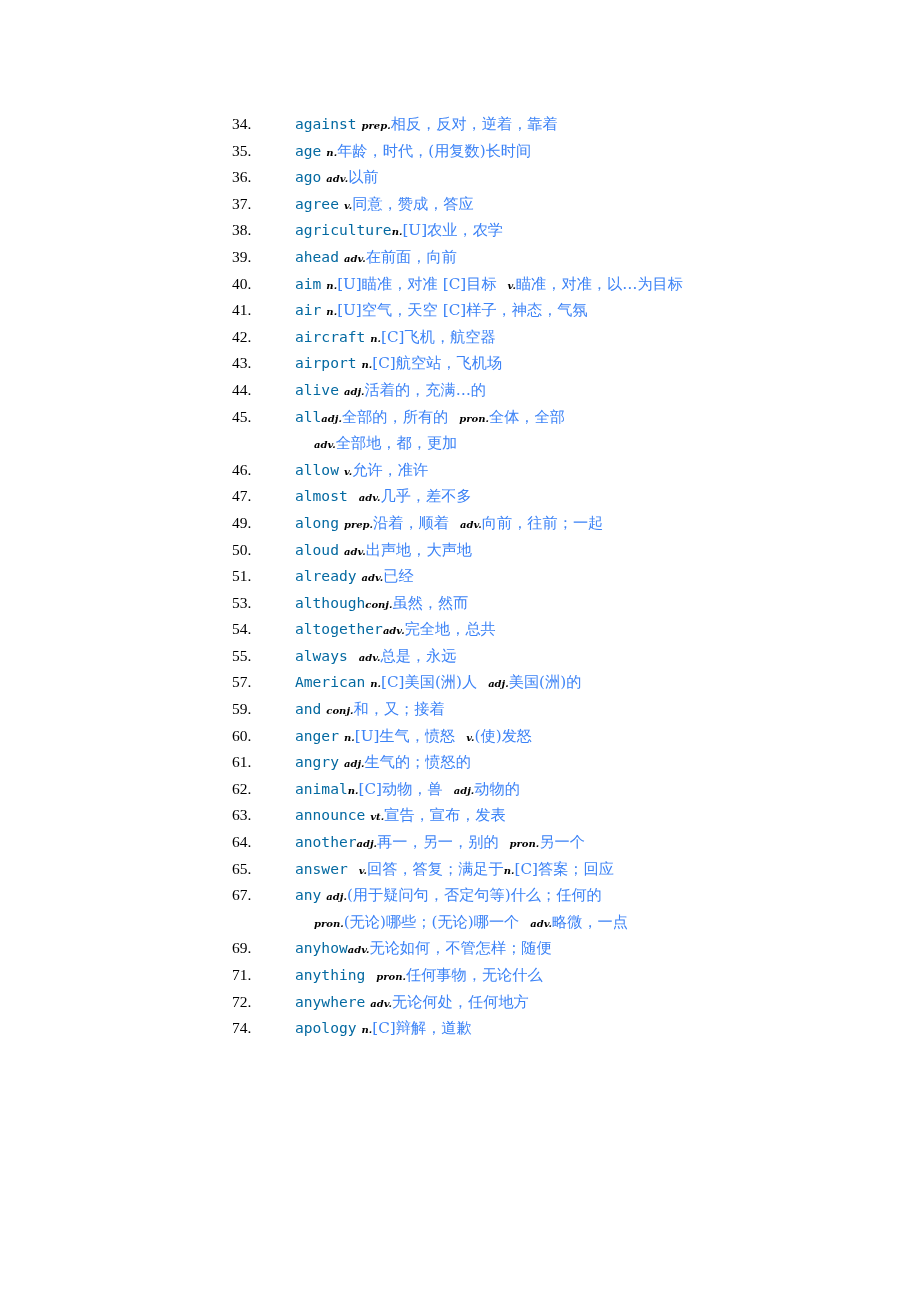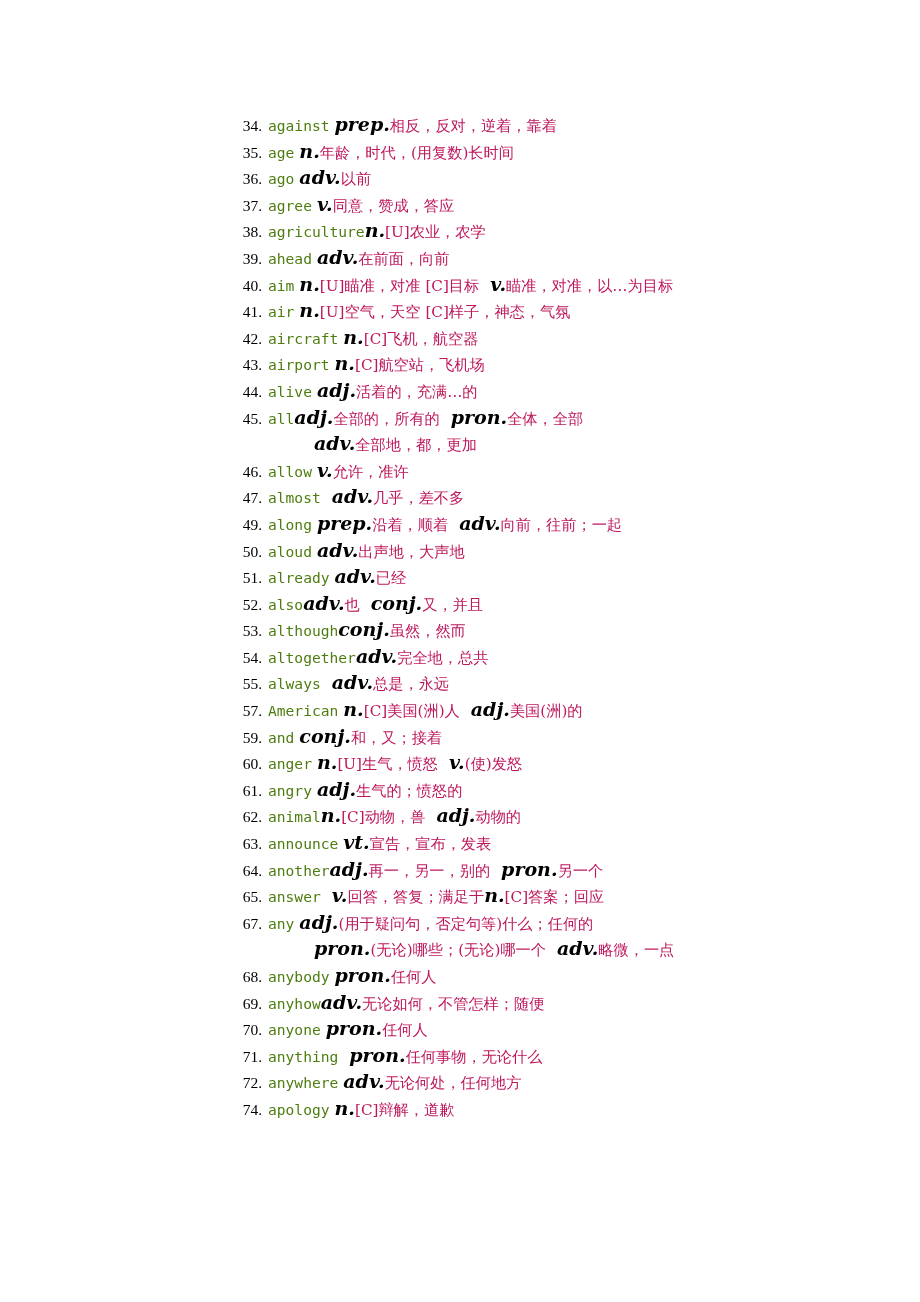--- a/index.html
+++ b/index.html
@@ -39,21 +39,21 @@
 
   .entry-line {
     display: block;
     line-height: 24.6px;
     white-space: nowrap;
   }
 
   .num {
     display: inline-block;
     width: 30px;
-    text-align: right;
+    text-align: left;
     font-family: "Liberation Serif", "DejaVu Serif", serif;
     font-size: 15.5px;
     color: #000000;
     vertical-align: baseline;
   }
 
   .num::after {
     content: ".";
   }
 
@@ -63,42 +63,43 @@
     vertical-align: baseline;
   }
 
   .cont-line .entry-body {
     margin-left: 52px;
   }
 
   .word {
     font-family: "DejaVu Sans Mono", "Liberation Mono", monospace;
     font-size: 14.6px;
-    color: #4d7c0f;
+    color: #0369a1;
     letter-spacing: 0px;
+    margin-left: 27px;
   }
 
   .slash {
     font-family: "DejaVu Sans Mono", "Liberation Mono", monospace;
     font-size: 14.6px;
     color: #2222cc;
   }
 
   .pos {
     font-family: "DejaVu Serif", "Liberation Serif", serif;
     font-style: italic;
     font-weight: bold;
-    font-size: 19px;
+    font-size: 10px;
     color: #000000;
   }
 
   .def {
     font-family: "DejaVu Serif", "Liberation Serif", serif;
     font-size: 15.2px;
-    color: #be185d;
+    color: #3b82f6;
   }
 
   .sp {
     display: inline-block;
     width: 5px;
   }
   .sp-wide {
     display: inline-block;
     width: 11px;
   }
@@ -154,23 +155,20 @@
       <div class="entry">
         <div class="entry-line"><span class="num">49</span><span class="entry-body"><span class="word">along</span><span class="sp"></span><span class="pos">prep.</span><span class="def">沿着，顺着</span><span class="sp-wide"></span><span class="pos">adv.</span><span class="def">向前，往前；一起</span></span></div>
       </div>
       <div class="entry">
         <div class="entry-line"><span class="num">50</span><span class="entry-body"><span class="word">aloud</span><span class="sp"></span><span class="pos">adv.</span><span class="def">出声地，大声地</span></span></div>
       </div>
       <div class="entry">
         <div class="entry-line"><span class="num">51</span><span class="entry-body"><span class="word">already</span><span class="sp"></span><span class="pos">adv.</span><span class="def">已经</span></span></div>
       </div>
       <div class="entry">
-        <div class="entry-line"><span class="num">52</span><span class="entry-body"><span class="word">also</span><span class="pos">adv.</span><span class="def">也</span><span class="sp-wide"></span><span class="pos">conj.</span><span class="def">又，并且</span></span></div>
-      </div>
-      <div class="entry">
         <div class="entry-line"><span class="num">53</span><span class="entry-body"><span class="word">although</span><span class="pos">conj.</span><span class="def">虽然，然而</span></span></div>
       </div>
       <div class="entry">
         <div class="entry-line"><span class="num">54</span><span class="entry-body"><span class="word">altogether</span><span class="pos">adv.</span><span class="def">完全地，总共</span></span></div>
       </div>
       <div class="entry">
         <div class="entry-line"><span class="num">55</span><span class="entry-body"><span class="word">always</span><span class="sp-wide"></span><span class="pos">adv.</span><span class="def">总是，永远</span></span></div>
       </div>
       <div class="entry">
         <div class="entry-line"><span class="num">57</span><span class="entry-body"><span class="word">American</span><span class="sp"></span><span class="pos">n.</span><span class="def">[C]美国(洲)人</span><span class="sp-wide"></span><span class="pos">adj.</span><span class="def">美国(洲)的</span></span></div>
@@ -194,27 +192,21 @@
         <div class="entry-line"><span class="num">64</span><span class="entry-body"><span class="word">another</span><span class="pos">adj.</span><span class="def">再一，另一，别的</span><span class="sp-wide"></span><span class="pos">pron.</span><span class="def">另一个</span></span></div>
       </div>
       <div class="entry">
         <div class="entry-line"><span class="num">65</span><span class="entry-body"><span class="word">answer</span><span class="sp-wide"></span><span class="pos">v.</span><span class="def">回答，答复；满足于</span><span class="pos">n.</span><span class="def">[C]答案；回应</span></span></div>
       </div>
       <div class="entry">
         <div class="entry-line"><span class="num">67</span><span class="entry-body"><span class="word">any</span><span class="sp"></span><span class="pos">adj.</span><span class="def">(用于疑问句，否定句等)什么；任何的</span></span></div>
         <div class="entry-line cont-line"><span class="num" style="visibility: hidden;">67</span><span class="entry-body"><span class="pos">pron.</span><span class="def">(无论)哪些；(无论)哪一个</span><span class="sp-wide"></span><span class="pos">adv.</span><span class="def">略微，一点</span></span></div>
       </div>
       <div class="entry">
-        <div class="entry-line"><span class="num">68</span><span class="entry-body"><span class="word">anybody</span><span class="sp"></span><span class="pos">pron.</span><span class="def">任何人</span></span></div>
-      </div>
-      <div class="entry">
         <div class="entry-line"><span class="num">69</span><span class="entry-body"><span class="word">anyhow</span><span class="pos">adv.</span><span class="def">无论如何，不管怎样；随便</span></span></div>
-      </div>
-      <div class="entry">
-        <div class="entry-line"><span class="num">70</span><span class="entry-body"><span class="word">anyone</span><span class="sp"></span><span class="pos">pron.</span><span class="def">任何人</span></span></div>
       </div>
       <div class="entry">
         <div class="entry-line"><span class="num">71</span><span class="entry-body"><span class="word">anything</span><span class="sp-wide"></span><span class="pos">pron.</span><span class="def">任何事物，无论什么</span></span></div>
       </div>
       <div class="entry">
         <div class="entry-line"><span class="num">72</span><span class="entry-body"><span class="word">anywhere</span><span class="sp"></span><span class="pos">adv.</span><span class="def">无论何处，任何地方</span></span></div>
       </div>
       <div class="entry">
         <div class="entry-line"><span class="num">74</span><span class="entry-body"><span class="word">apology</span><span class="sp"></span><span class="pos">n.</span><span class="def">[C]辩解，道歉</span></span></div>
       </div>

